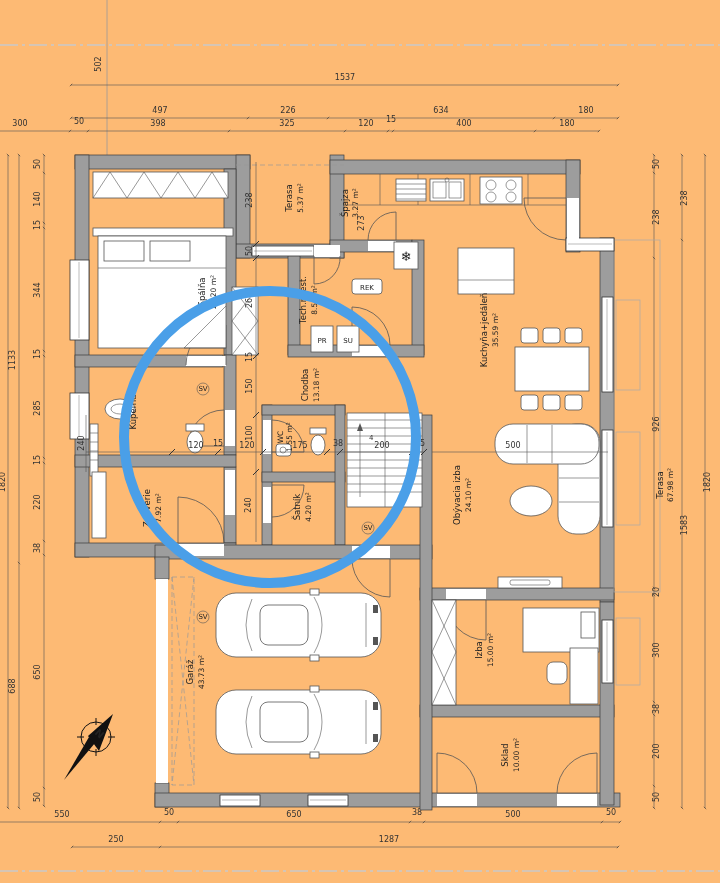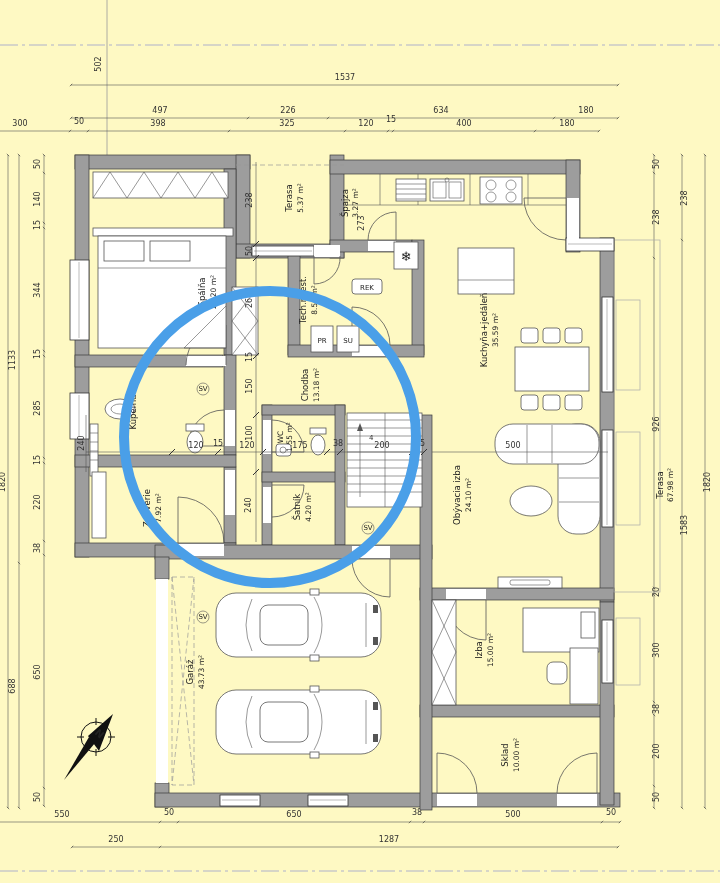--- a/index.html
+++ b/index.html
@@ -1,16 +1,16 @@
 <!DOCTYPE html>
 <html><head>
 <meta charset="utf-8">
 <style>
   html,body{margin:0;padding:0;background:#fff;}
-  .page{width:720px;height:883px;position:relative;background:#fef9c3;overflow:hidden;}
+  .page{width:720px;height:883px;position:relative;background:#fdba74;overflow:hidden;}
   svg{display:block;font-family:"DejaVu Sans",sans-serif;}
   .bnd{stroke:#c9c9c9;stroke-width:1.4;stroke-dasharray:18 4 3 4;}
   .refline{stroke:#9a9a9a;stroke-width:.8;}
   .dim{stroke:#555;stroke-width:.6;}
   .tick{stroke:#333;stroke-width:1;}
   .w{fill:#9d9d9d;stroke:#3b3b3b;stroke-width:.7;}
   .win{fill:#fff;stroke:#333;stroke-width:.8;}
   .wl{stroke:#777;stroke-width:.5;fill:none;}
   .gap{fill:#fff;stroke:none;}
   .arc{fill:none;stroke:#555;stroke-width:.8;}

